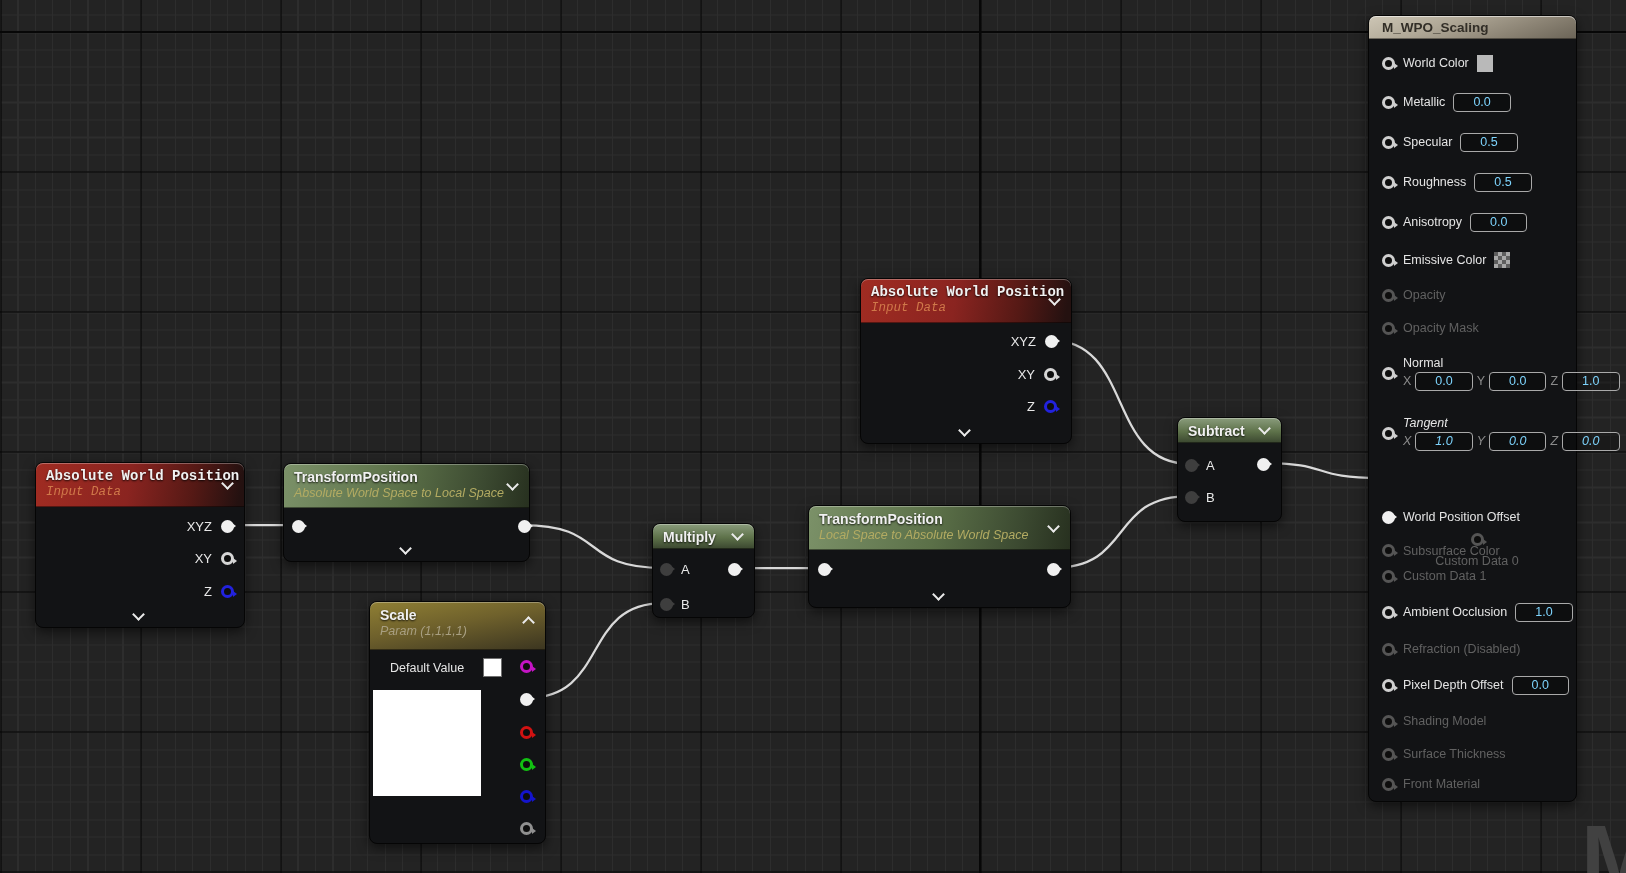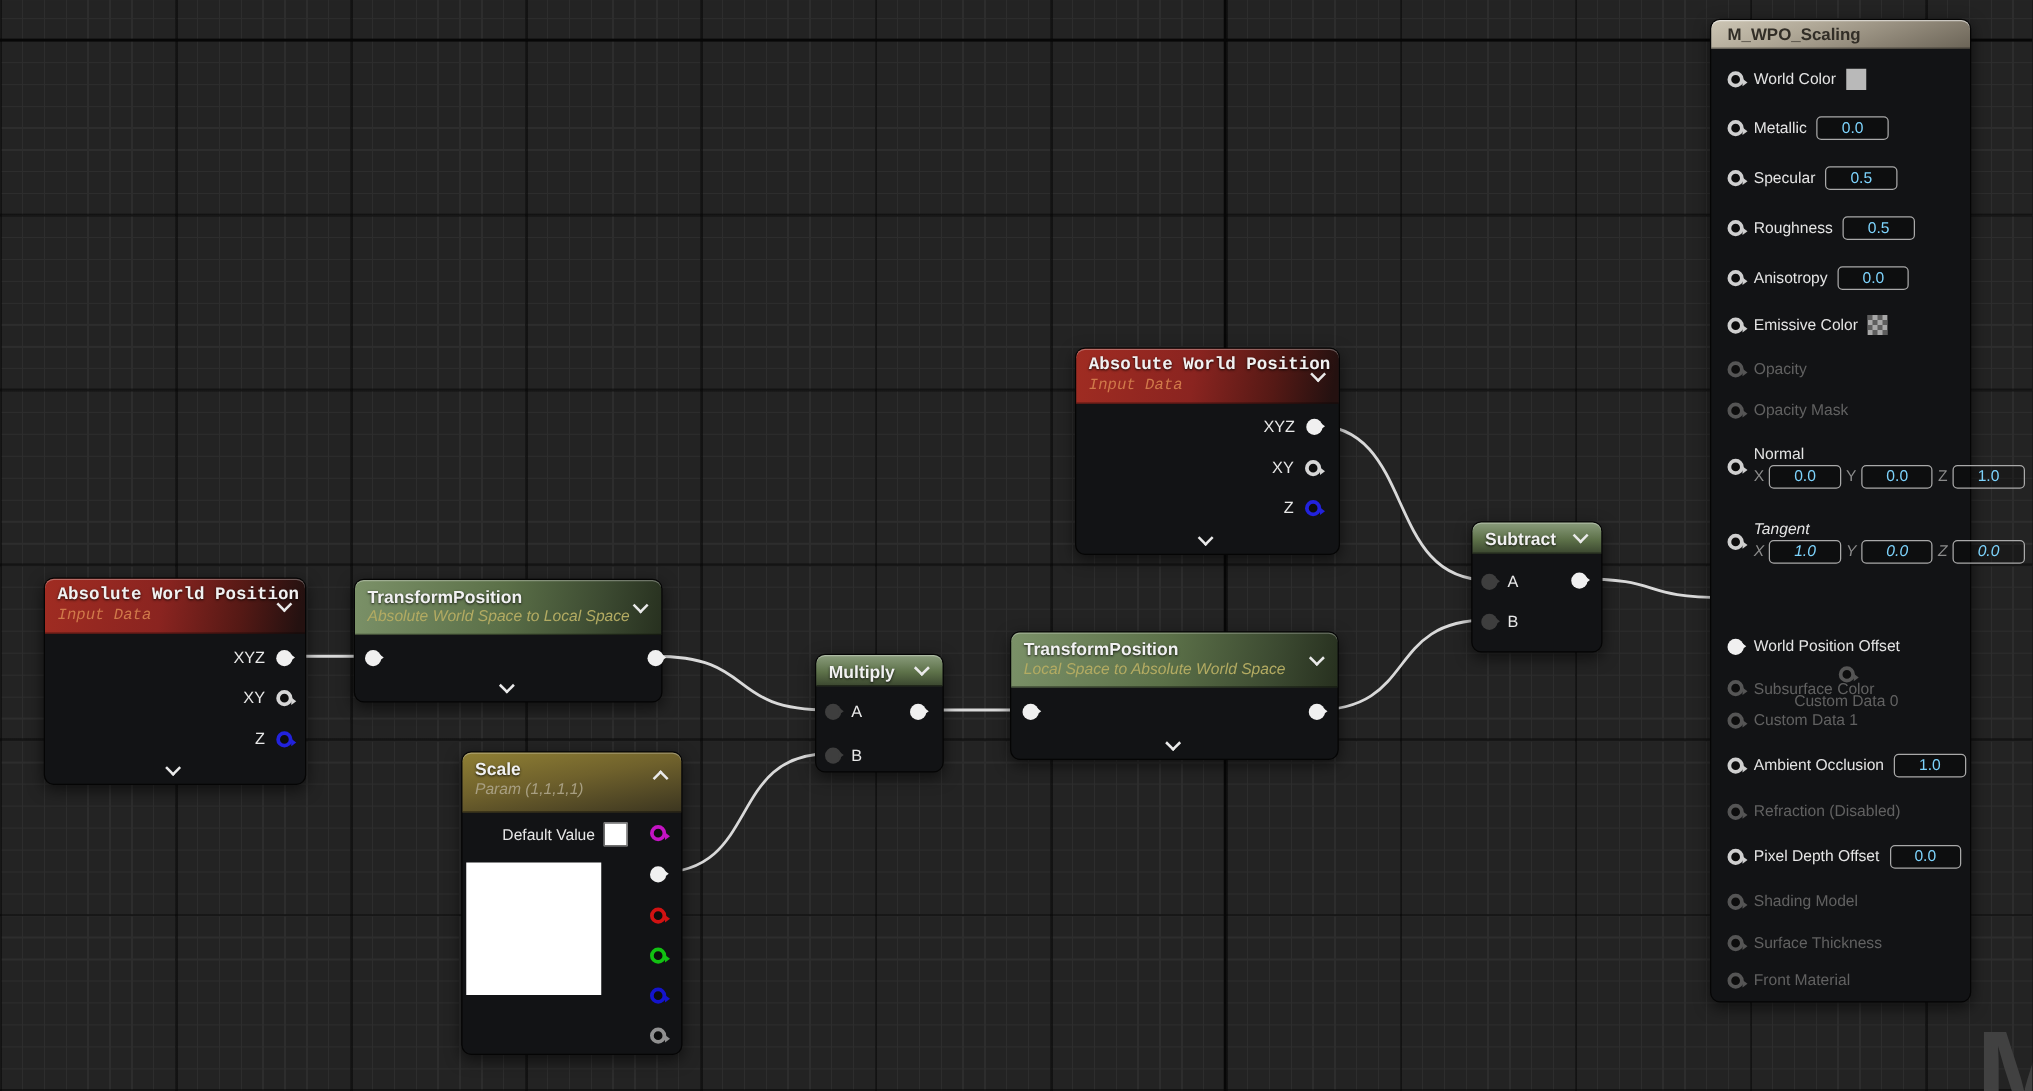--- a/index.html
+++ b/index.html
@@ -45,21 +45,21 @@
   .pin{position:absolute;width:13px;height:13px;border-radius:50%;}
   .pin.ring{border:3px solid currentColor;background:#0d0d0d;}
   .pin.fill{background:currentColor;}
   .pin::after{content:"";position:absolute;left:11px;top:3px;width:0;height:0;
               border-top:3.5px solid transparent;border-bottom:3.5px solid transparent;
               border-left:4.5px solid currentColor;}
   .pin.ring::after{left:9px;}
   .plabel{position:absolute;font-size:13px;color:#e8e8e8;transform:translateY(-50%);white-space:nowrap;}
 
   
-  .param-label{position:absolute;font-size:12.5px;color:#e6e6e6;text-align:right;transform:translateY(-50%);}
+  .param-label{position:absolute;font-size:12.5px;color:#e6e6e6;text-align:left;transform:translateY(-50%);}
   .param-swatch{position:absolute;width:19px;height:19px;background:#ffffff;border:1px solid #6f6f6f;}
   .preview{position:absolute;background:#ffffff;}
 
   
   .mhead{position:absolute;left:0;right:0;top:0;height:23px;border-radius:7px 7px 0 0;
          background:linear-gradient(160deg,#cdc6b5 0%,#b0a897 35%,#8b8374 70%,#6b6457 100%);
          box-shadow:inset 0 1px 0 rgba(255,255,255,.55), inset 0 -1px 0 rgba(0,0,0,.4);
          font-weight:bold;font-size:13.5px;color:#322e27;line-height:23px;padding:0 13px;white-space:nowrap;}
   .mrow{position:absolute;left:13px;right:4px;height:21px;display:flex;align-items:center;gap:8px;}
   .mrow .pin{position:relative;flex:0 0 13px;}

